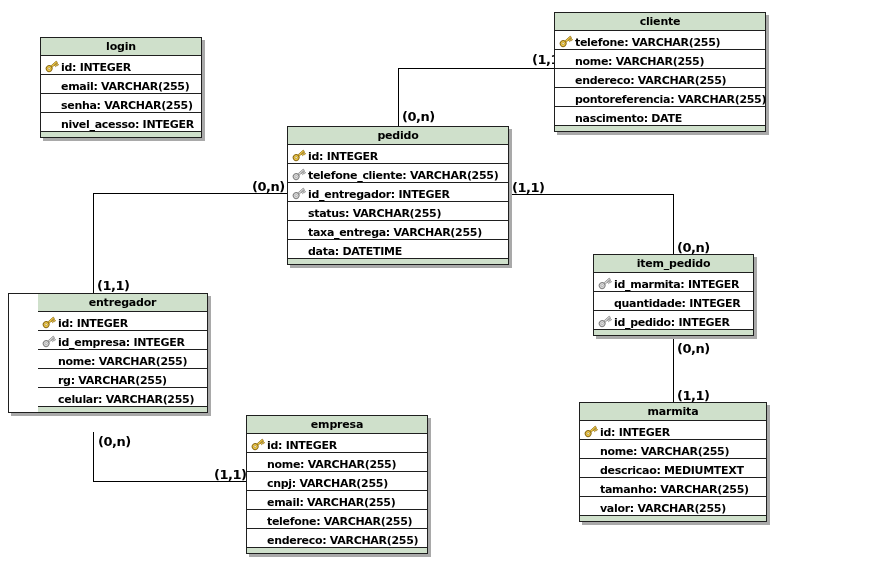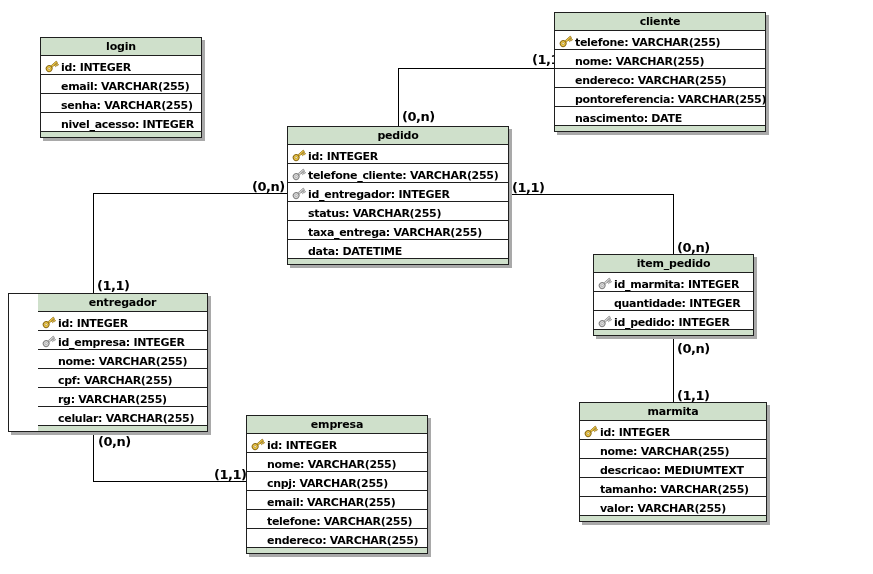--- a/index.html
+++ b/index.html
@@ -203,24 +203,20 @@
           </svg>
         </span>
         <span class="col-label">id_empresa: INTEGER</span>
       </div>
       <div class="tbl-row">
         <span class="icon-cell"></span>
         <span class="col-label">nome: VARCHAR(255)</span>
       </div>
       <div class="tbl-row">
         <span class="icon-cell"></span>
-        <span class="col-label">cpf: VARCHAR(255)</span>
-      </div>
-      <div class="tbl-row">
-        <span class="icon-cell"></span>
         <span class="col-label">rg: VARCHAR(255)</span>
       </div>
       <div class="tbl-row">
         <span class="icon-cell"></span>
         <span class="col-label">celular: VARCHAR(255)</span>
       </div>
       <div class="tbl-footer"></div>
     </div>
     <div class="db-table" style="left: 593px; top: 254px; width: 159px;">
       <div class="tbl-header">item_pedido</div>

